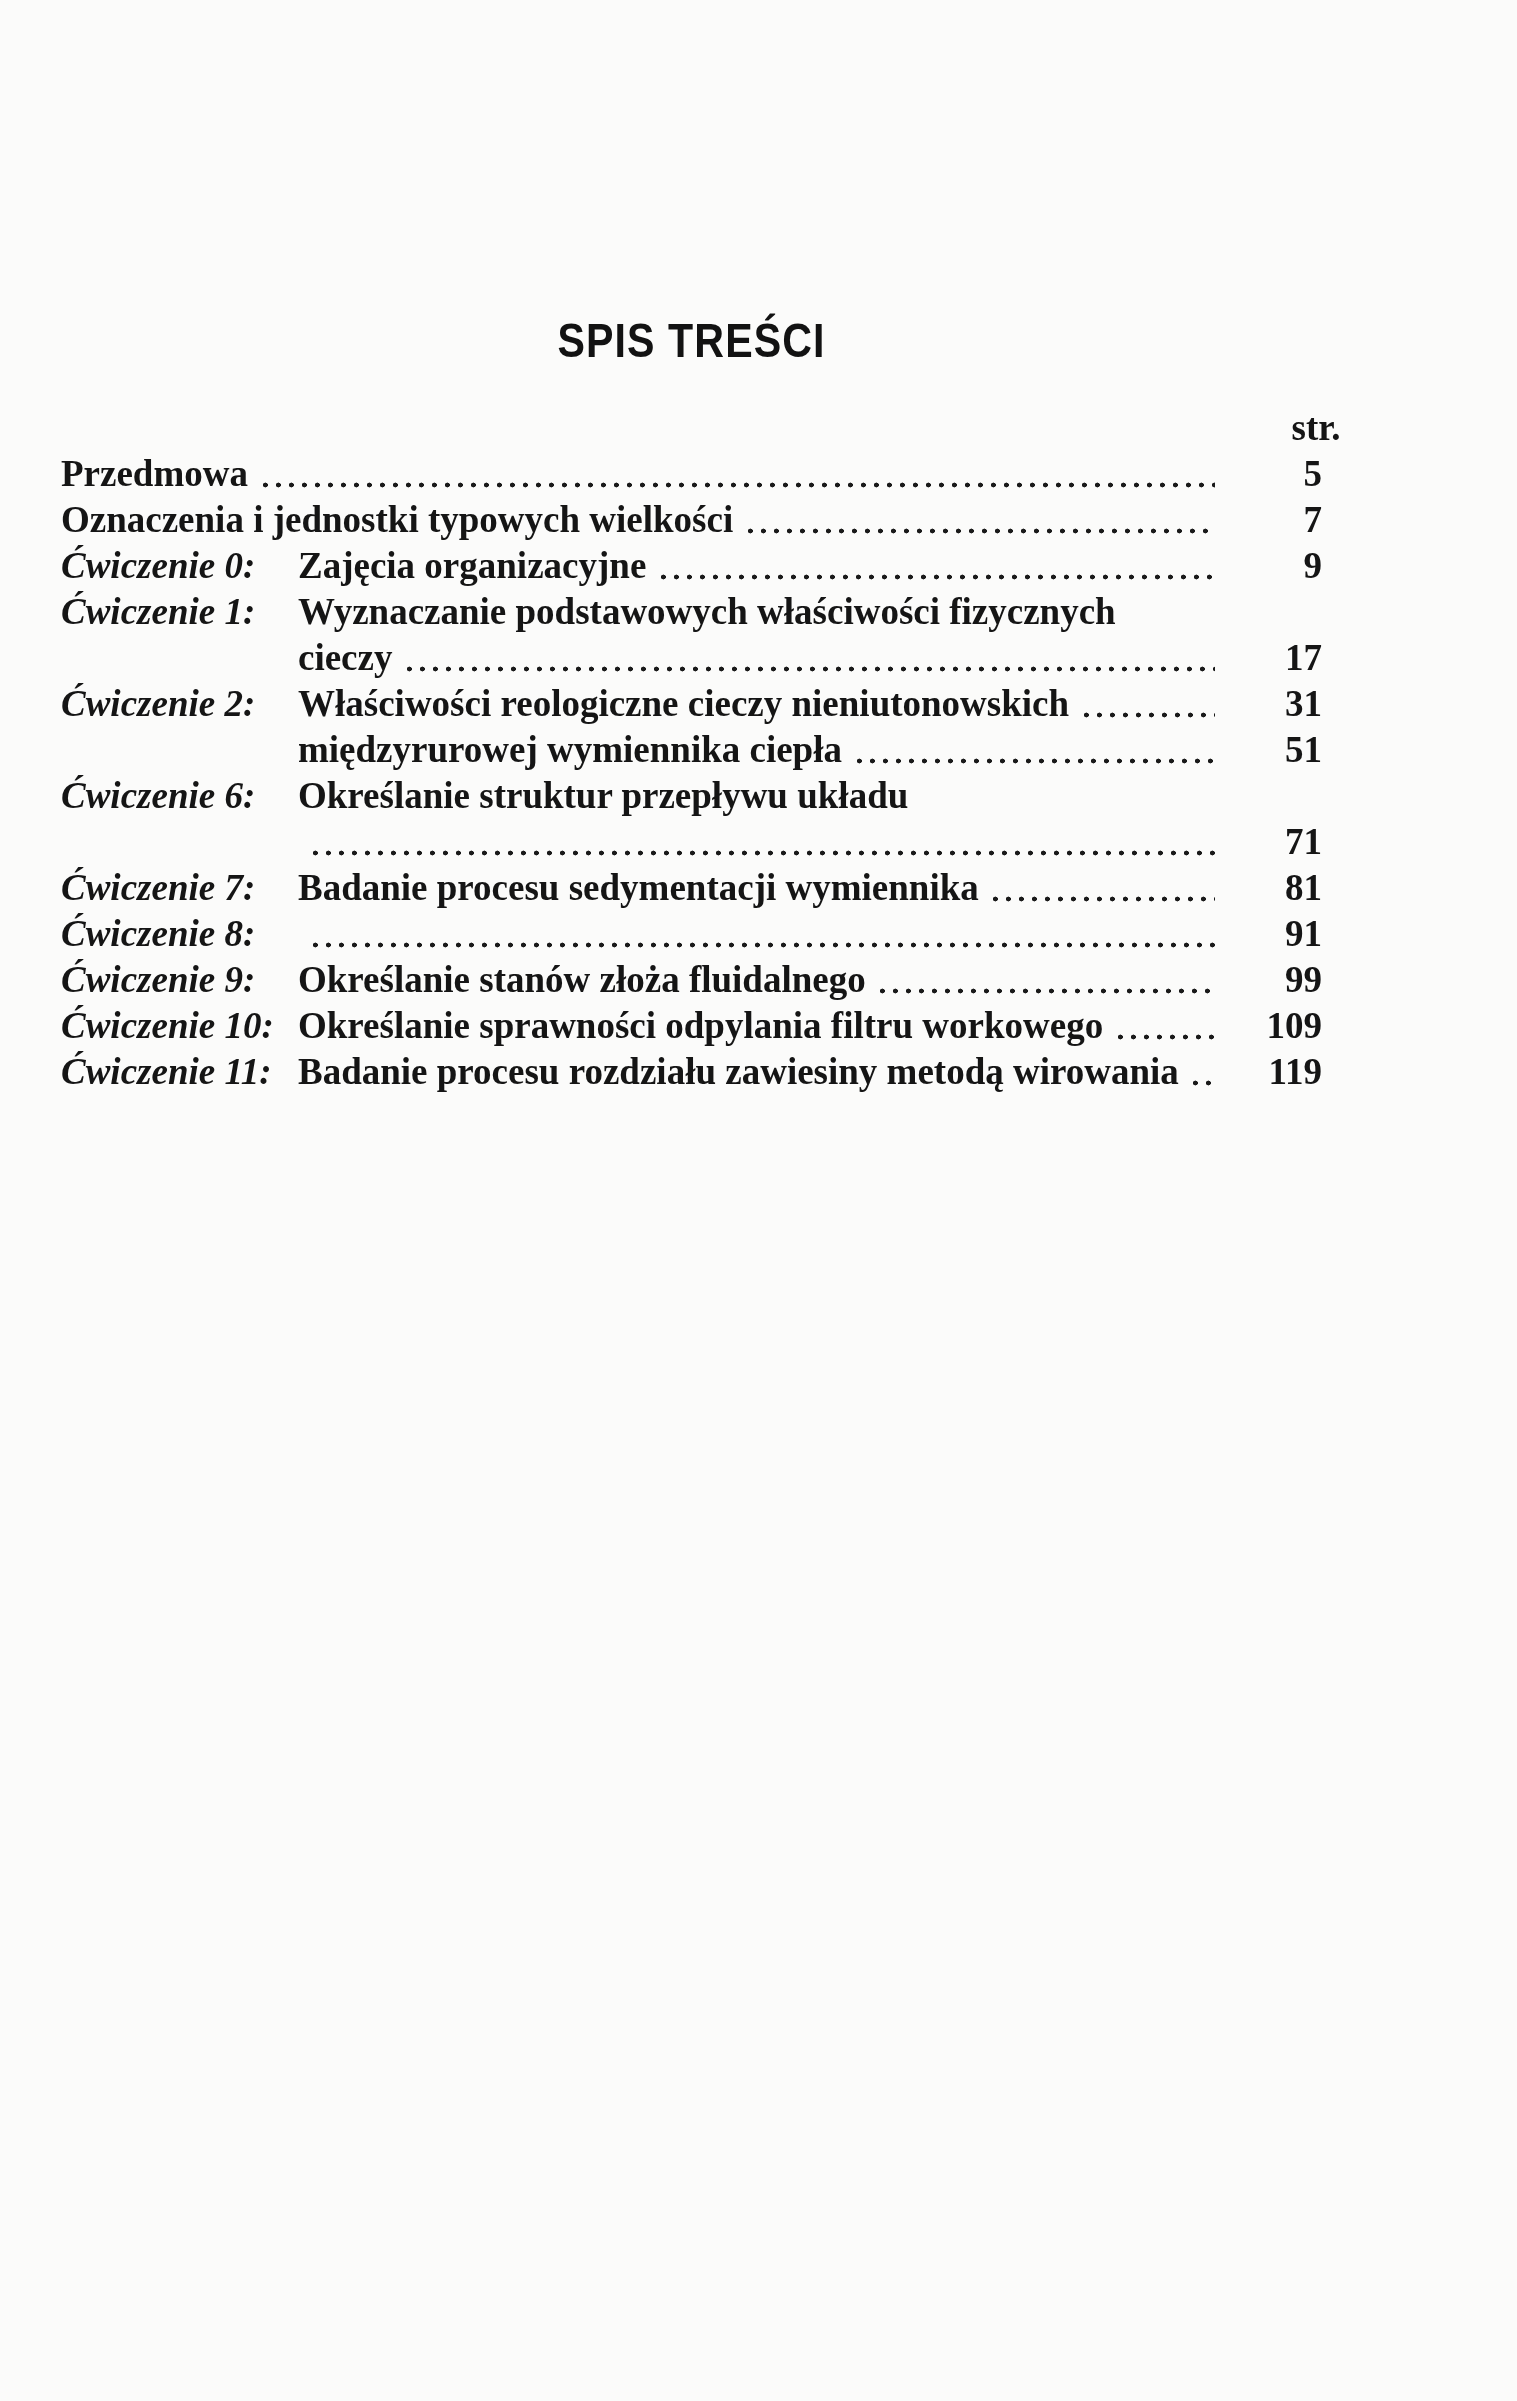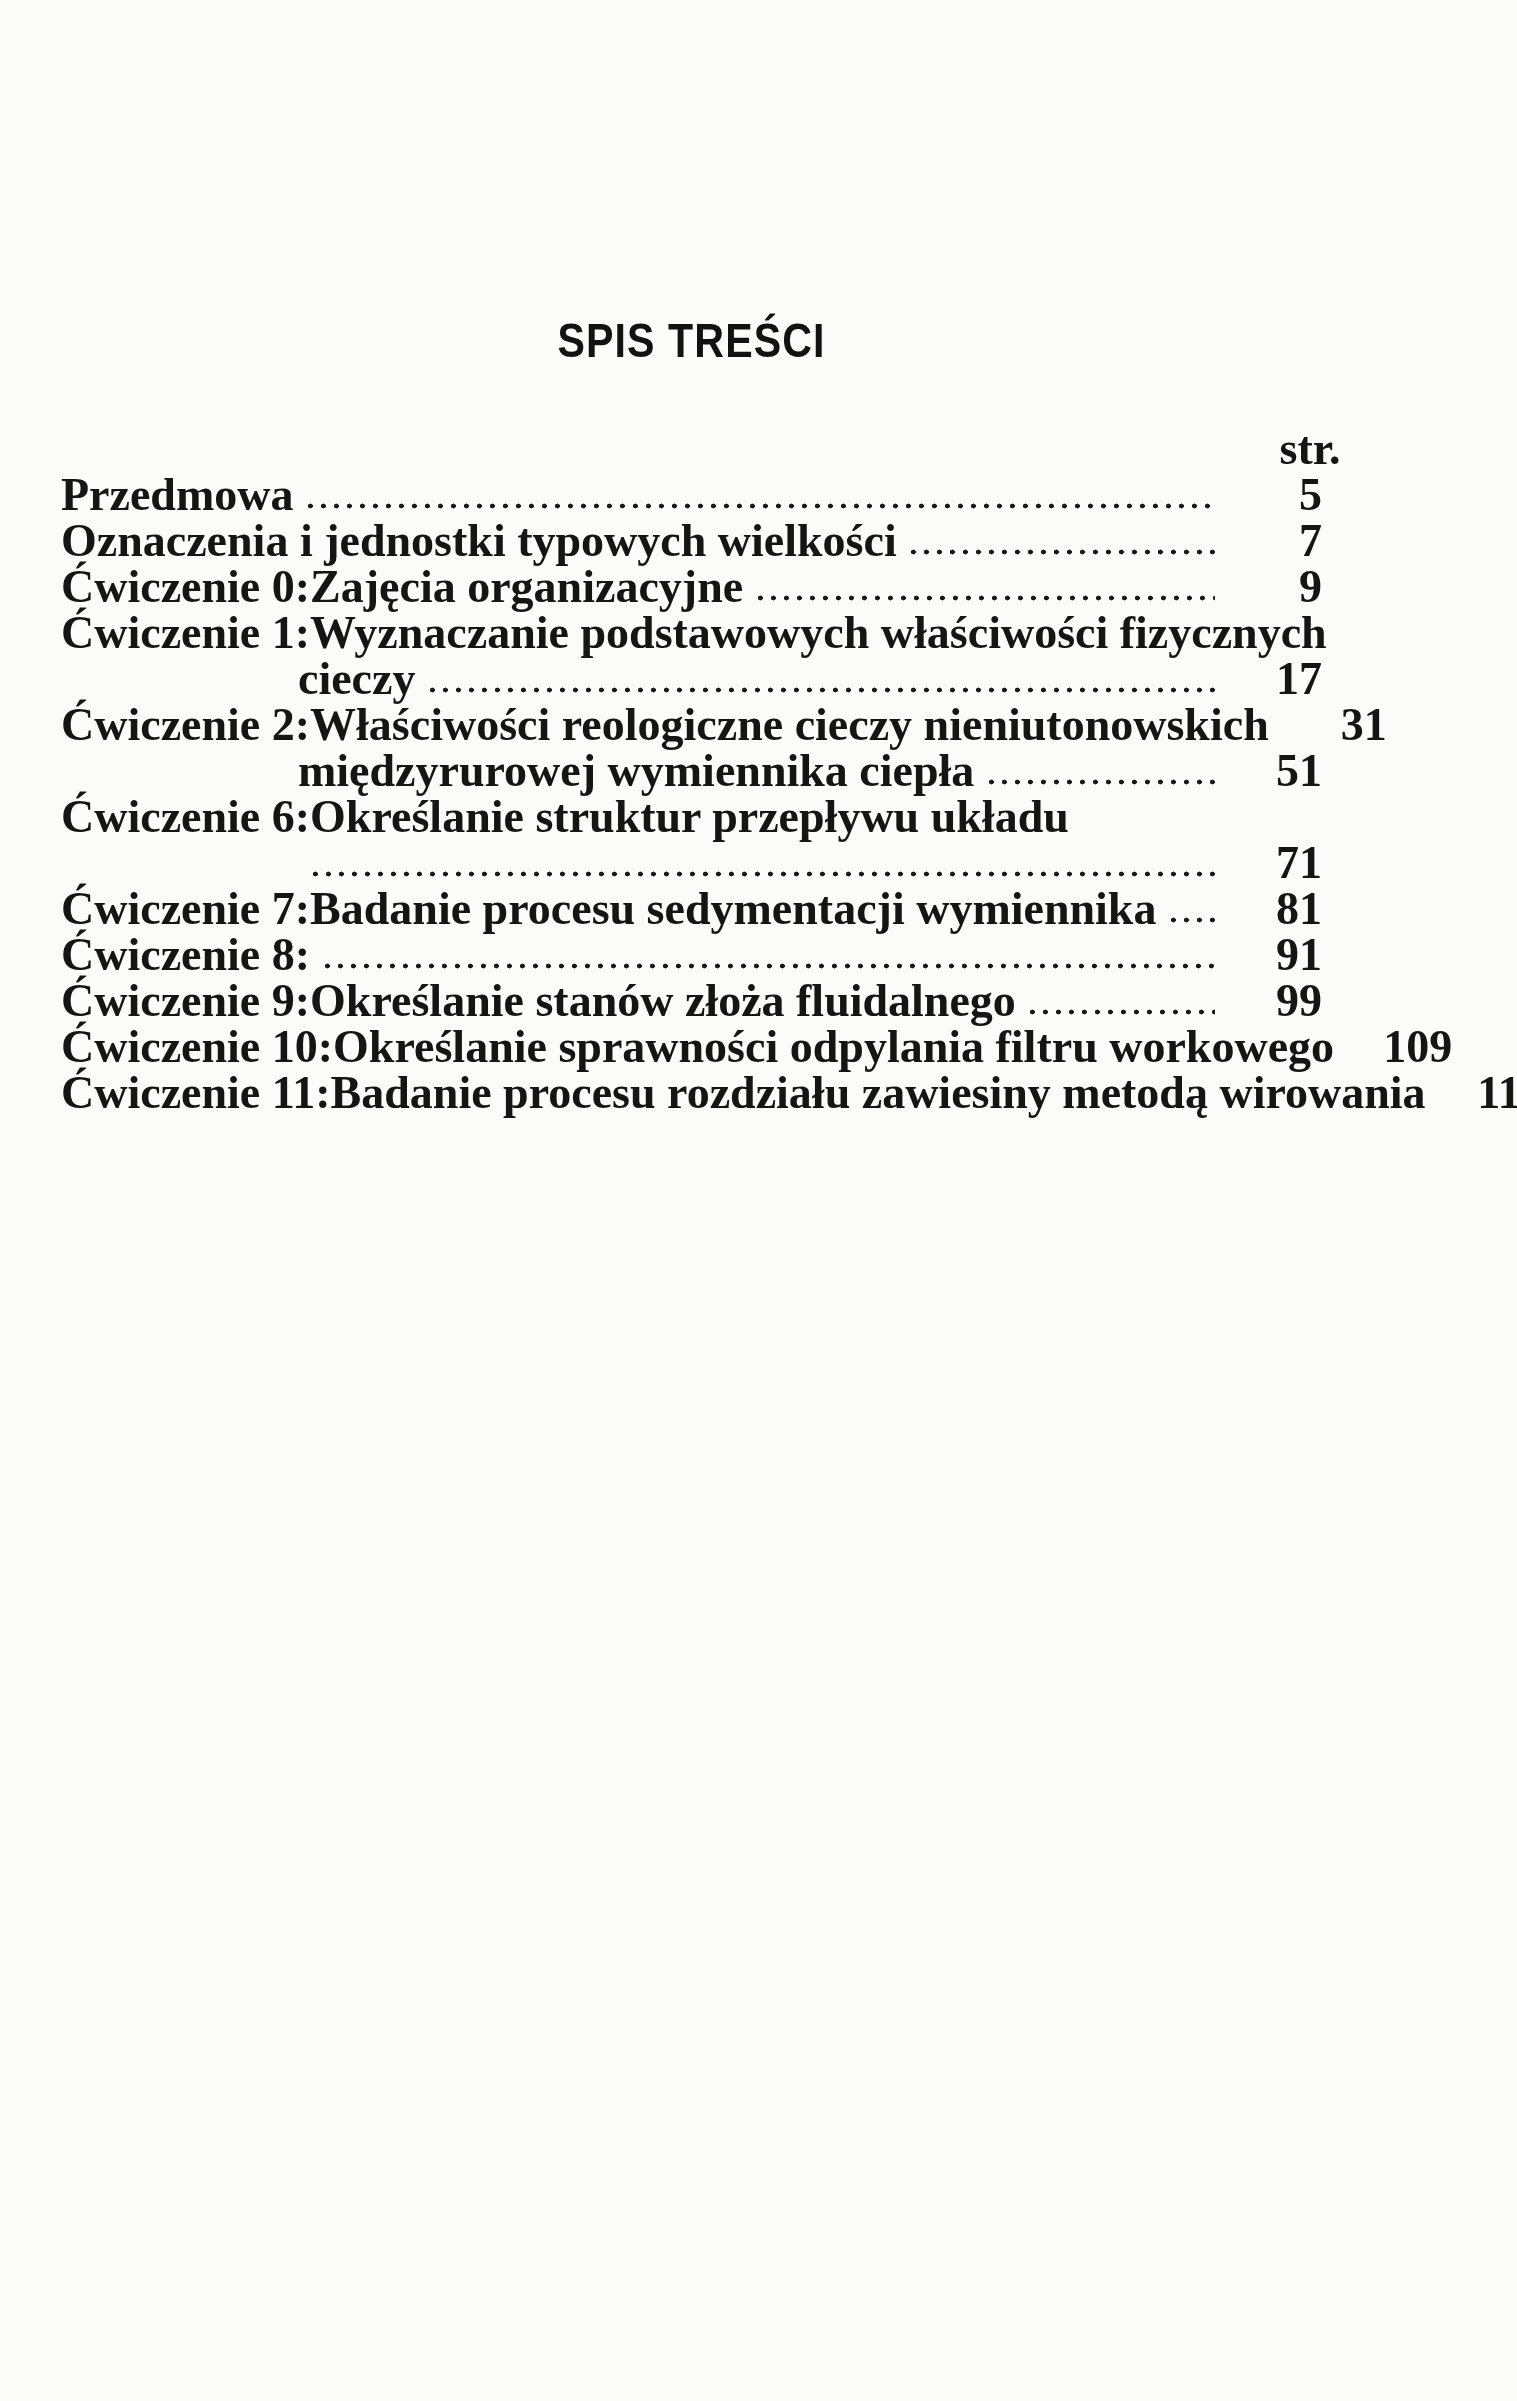--- a/index.html
+++ b/index.html
@@ -18,30 +18,30 @@
     font-family:"Liberation Sans", sans-serif;
     font-weight:700;
     font-size:49px;
     line-height:59px;
     letter-spacing:1.3px;
     transform:scaleX(0.84);
     transform-origin:50% 50%;
     color:#121212;
   }
   .toc{
-    margin-top:56px;
-    font-size:46px;
+    margin-top:35px;
+    font-size:37px;
     font-weight:700;
     line-height:46px;
   }
   .row{display:flex;}
   .lbl{
     flex:0 0 237px;
+    font-style:italic;
     white-space:nowrap;
-    text-align:right;
   }
   .ttl{flex:0 0 auto;white-space:nowrap;}
   .leader{
     flex:1 1 0;
     min-width:0;
     margin-left:10.6px;
     margin-right:22.5px;
     background-image:radial-gradient(circle at 6.4px 34px, #1a1a1a 2.2px, rgba(0,0,0,0) 2.7px);
     background-size:13px 46px;
     background-repeat:repeat-x;

